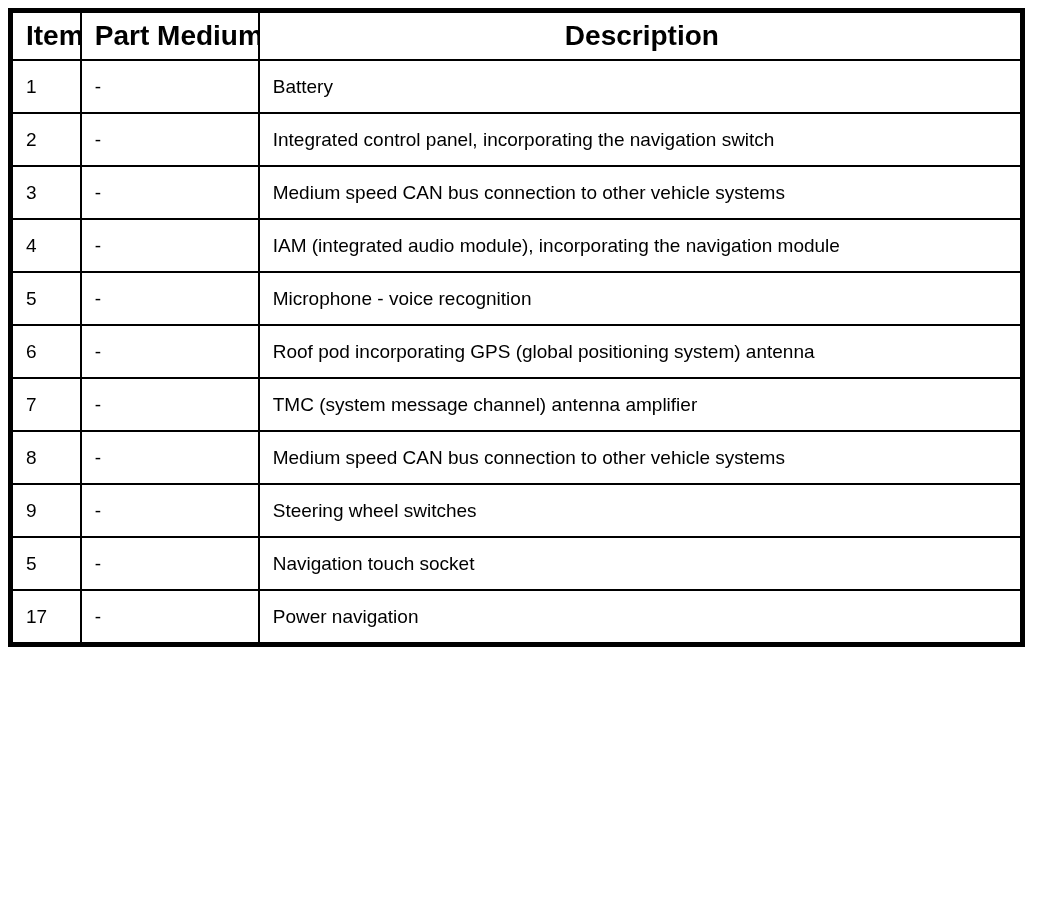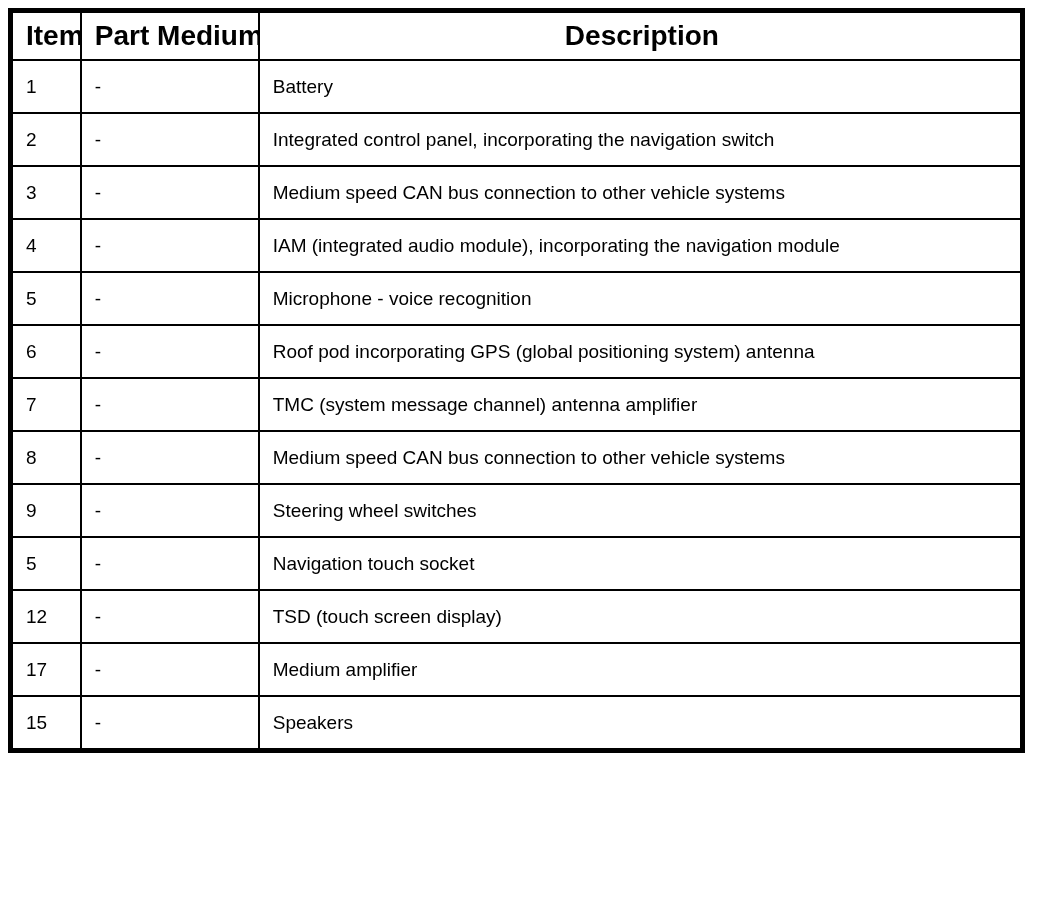--- a/index.html
+++ b/index.html
@@ -113,29 +113,19 @@
           <td>9</td>
           <td>-</td>
           <td>Steering wheel switches</td>
         </tr>
         <tr>
           <td>5</td>
           <td>-</td>
           <td>Navigation touch socket</td>
         </tr>
         <tr>
-          <td>12</td>
-          <td>-</td>
-          <td>TSD (touch screen display)</td>
-        </tr>
-        <tr>
           <td>17</td>
           <td>-</td>
-          <td>Medium amplifier</td>
-        </tr>
-        <tr>
-          <td>15</td>
-          <td>-</td>
-          <td>Speakers</td>
+          <td>Power navigation</td>
         </tr>
       </tbody>
   </table>
 </div>
 
 </body></html>

